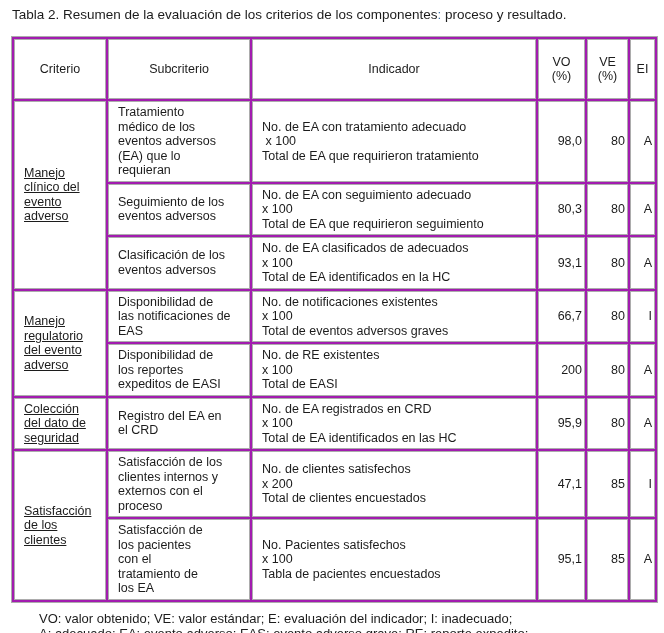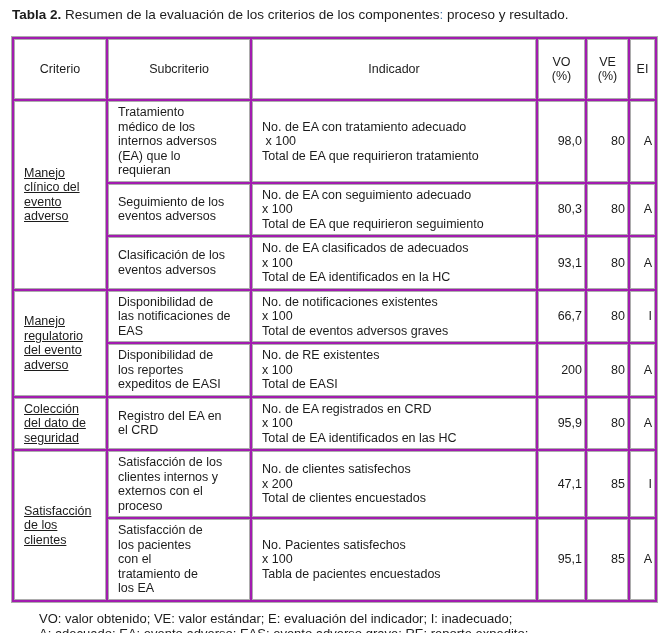--- a/index.html
+++ b/index.html
@@ -16,21 +16,21 @@
     padding: 7px 9px 0 11px;
     background: #ffffff;
     overflow: hidden;
   }
   .table-title {
     font-size: 13.5px;
     line-height: 16px;
     margin: 0 0 13px 1px;
     white-space: nowrap;
   }
-  .table-title .bold { font-weight: bold; margin-top: 40px; }
+  .table-title .bold { font-weight: normal; margin-top: 40px; }
   .table-title .accent-colon { color: #4477aa; }
 
   table.eval-table {
     border-collapse: separate;
     border-spacing: 2px;
     border: 1px solid #acacac;
     table-layout: fixed;
     width: 645px;
     background: #a21caf;
   }
@@ -106,21 +106,21 @@
       </tr>
     </thead>
     <tbody>
       <tr>
         <td class="cell-criterio" rowspan="3">Manejo
 clínico del
 evento
 adverso</td>
         <td class="cell-sub">Tratamiento
 médico de los
-internos adversos
+eventos adversos
 (EA) que lo
 requieran</td>
         <td class="cell-ind">No. de EA con tratamiento adecuado
  x 100
 Total de EA que requirieron tratamiento</td>
         <td class="cell-num">98,0</td>
         <td class="cell-num">80</td>
         <td class="cell-num">A</td>
       </tr>
       <tr>

